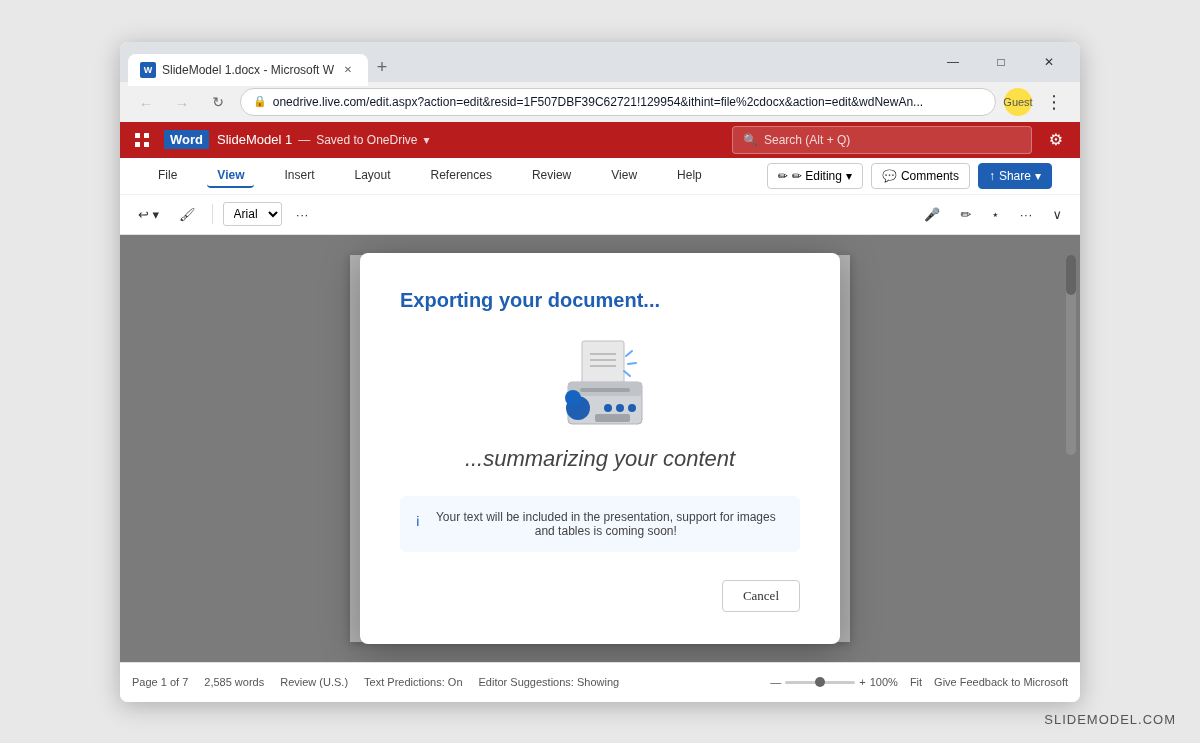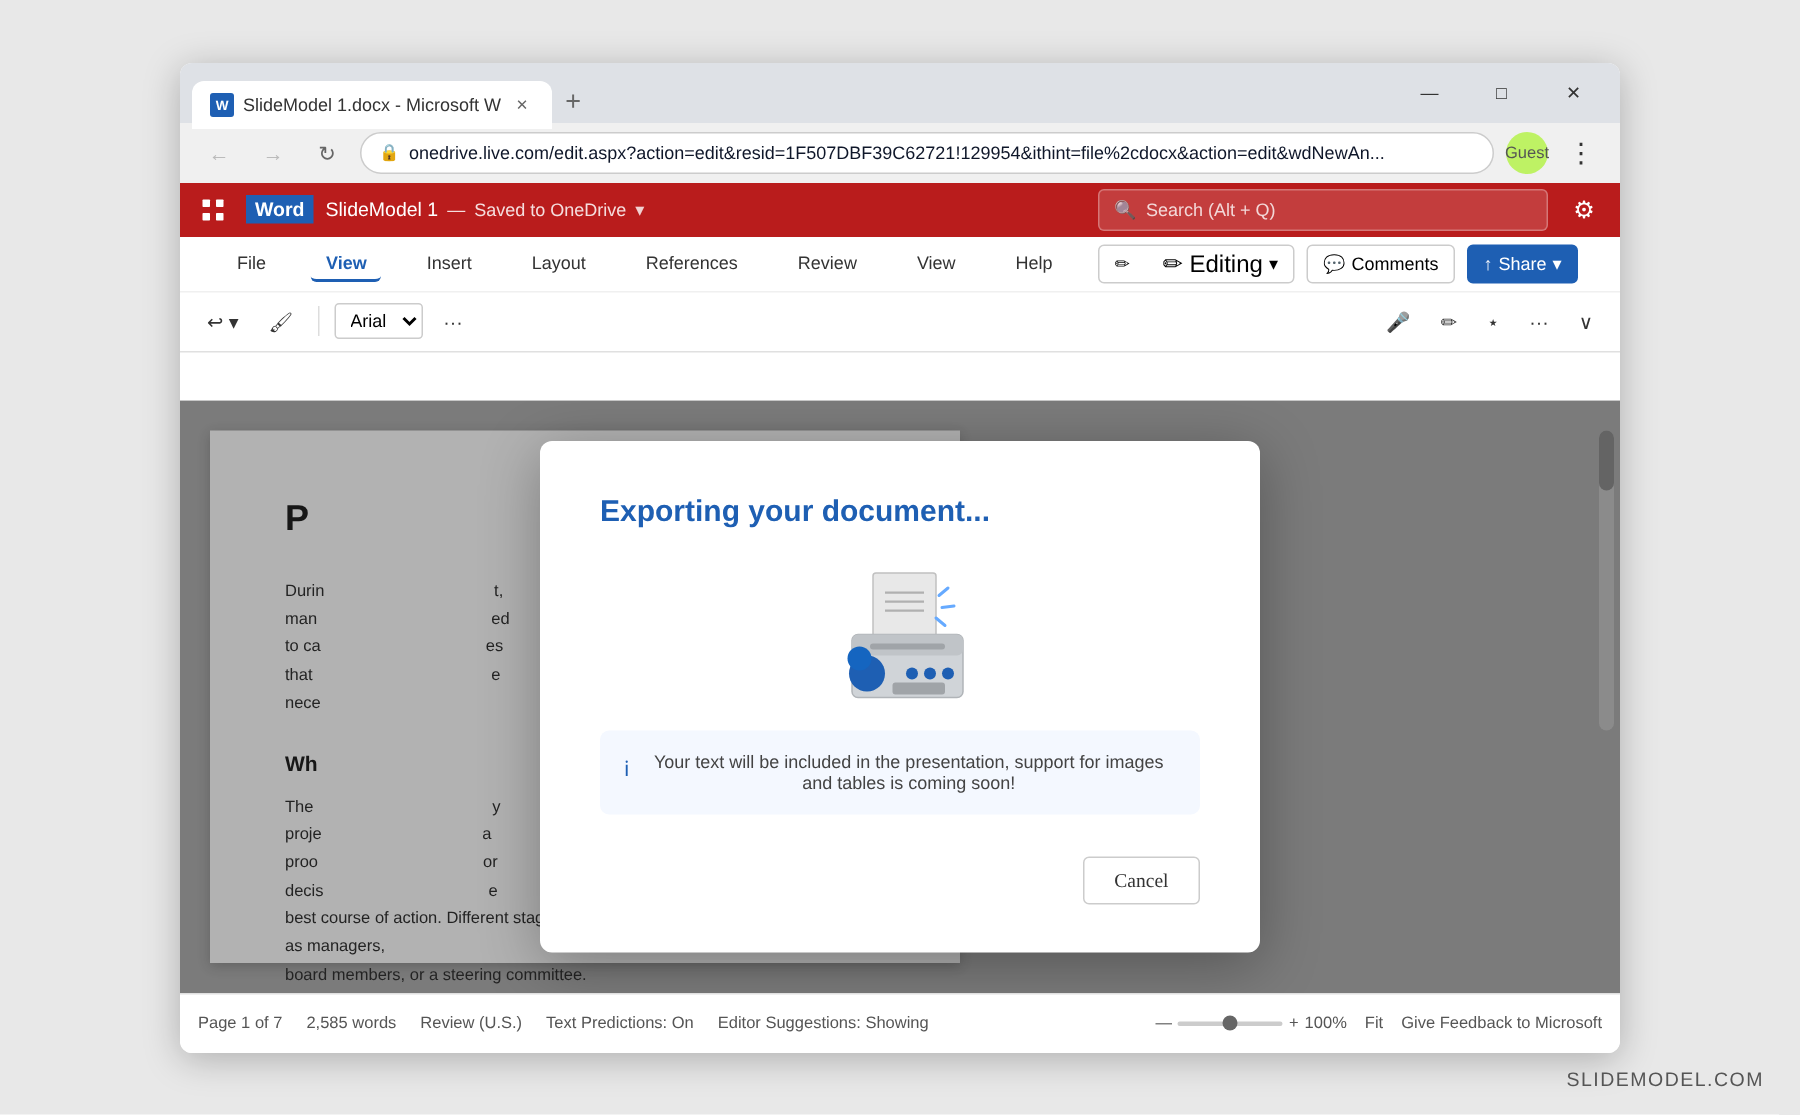--- a/index.html
+++ b/index.html
@@ -134,21 +134,21 @@
     .browser-menu-btn {
       width: 28px; height: 28px;
       background: transparent; border: none;
       cursor: pointer;
       display: flex; align-items: center; justify-content: center;
       border-radius: 50%;
       font-size: 18px; color: #333;
     }
     .profile-btn {
       width: 28px; height: 28px;
-      background: #bef264; border-radius: 50%;
+      background: #fde047; border-radius: 50%;
       border: none; cursor: pointer;
       display: flex; align-items: center; justify-content: center;
       font-size: 11px; color: #555;
     }
 
     
     .word-app-bar {
       background: #b91c1c;
       height: 36px;
       display: flex;
@@ -292,24 +292,24 @@
       padding: 0 6px;
       background: #fff;
       cursor: pointer;
     }
 
     
     .doc-area {
       flex: 1;
       background: #b0b0b0;
       display: flex;
+      justify-content: center;
       padding: 20px;
       position: relative;
       overflow: hidden;
-      margin-top: 32px;
     }
     .doc-page {
       width: 500px;
       min-height: 100%;
       background: #fff;
       padding: 40px 50px;
       box-shadow: 0 2px 8px rgba(0,0,0,0.2);
       font-size: 11px;
       color: #222;
       line-height: 1.6;
@@ -543,21 +543,21 @@
       <span class="ribbon-menu-item active">View</span>
       <span class="ribbon-menu-item">Insert</span>
       <span class="ribbon-menu-item">Layout</span>
       <span class="ribbon-menu-item">References</span>
       <span class="ribbon-menu-item">Review</span>
       <span class="ribbon-menu-item">View</span>
       <span class="ribbon-menu-item">Help</span>
       <div class="ribbon-right">
         <button class="editing-btn">
           <span>✏</span>
-          <span style="font-size:16px;margin-left:18px;">✏ Editing</span>
+          <span style="font-size:12px;">✏ Editing</span>
           <span>▾</span>
         </button>
         <button class="comments-btn">
           <span>💬</span>
           <span>Comments</span>
         </button>
         <button class="share-btn">
           <span>↑</span>
           <span>Share</span>
           <span>▾</span>
@@ -628,20 +628,21 @@
 
           <circle cx="43" cy="62" r="8" fill="#1565c0"></circle>
 
           <circle cx="78" cy="72" r="4" fill="#1e5fb3"></circle>
           <circle cx="90" cy="72" r="4" fill="#1e5fb3"></circle>
           <circle cx="102" cy="72" r="4" fill="#1e5fb3"></circle>
 
           <rect x="65" y="78" width="35" height="8" rx="2" fill="#a0a4a8"></rect>
         </svg>
 
+        <div class="modal-status">...summarizing your content</div>
         <div class="modal-info">
           <span class="info-icon">ℹ</span>
           <span class="modal-info-text">Your text will be included in the presentation, support for images and tables is coming soon!</span>
         </div>
         <div class="modal-footer">
           <button class="cancel-btn">Cancel</button>
         </div>
       </div>
     </div>
   </div>

